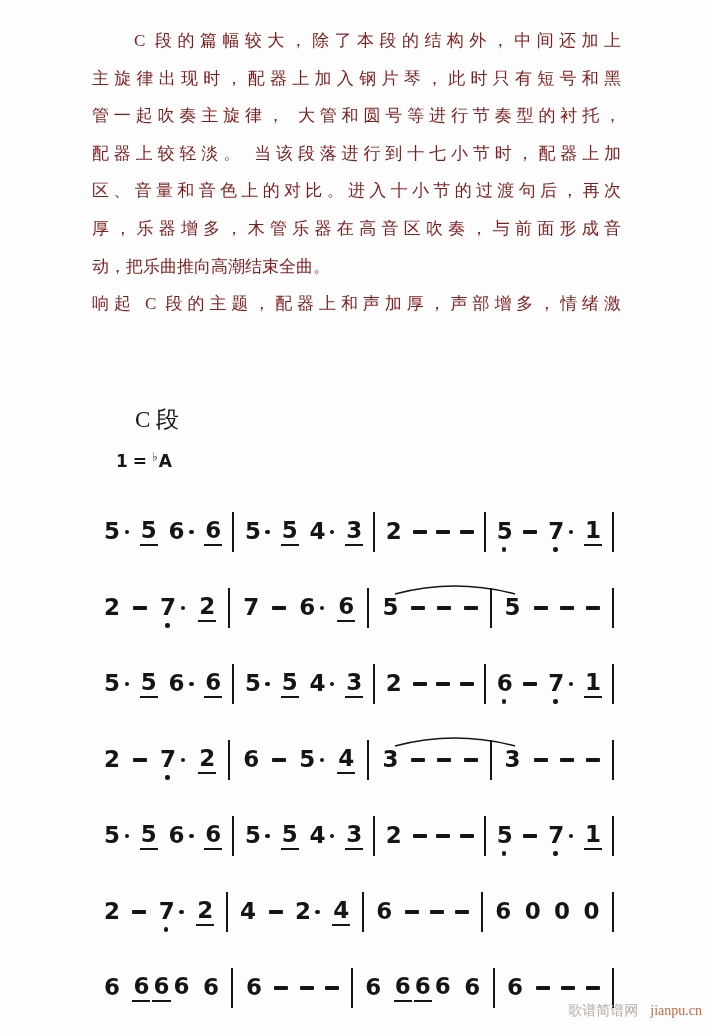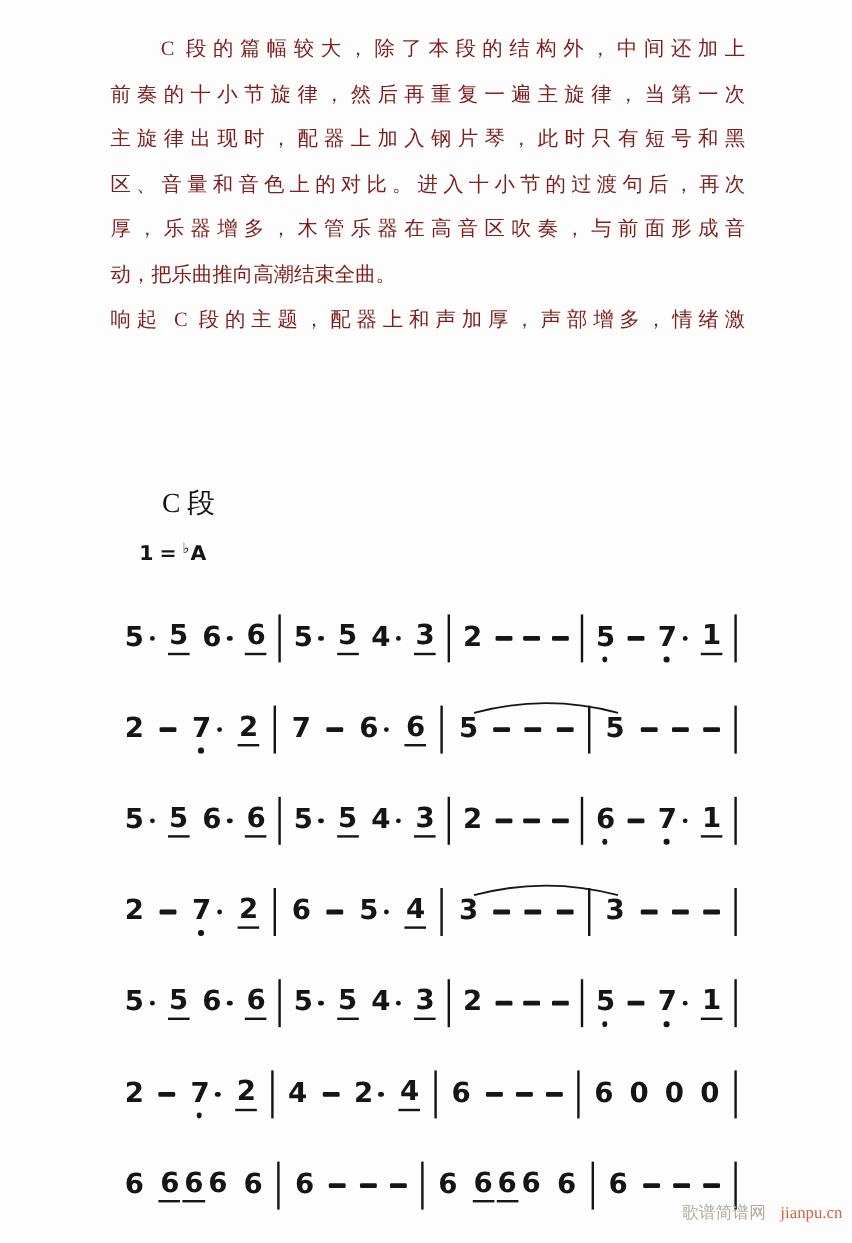--- a/index.html
+++ b/index.html
@@ -39,22 +39,23 @@
              font-family:"Liberation Serif","DejaVu Serif",serif;}
   .wm-url{margin-left:12px;text-decoration:none;}
 </style>
 </head>
 <body>
 
 <div class="page">
 
   <div class="paragraph">
     <div class="para-line first">C 段的篇幅较大，除了本段的结构外，中间还加上</div>
-    <div class="para-line">前奏的十小节旋律，然后再重复一遍主旋律，当第一次</div>
     <div class="para-line">主旋律出现时，配器上加入钢片琴，此时只有短号和黑</div>
+    <div class="para-line">管一起吹奏主旋律， 大管和圆号等进行节奏型的衬托，</div>
+    <div class="para-line">配器上较轻淡。 当该段落进行到十七小节时，配器上加</div>
     <div class="para-line">区、音量和音色上的对比。进入十小节的过渡句后，再次</div>
     <div class="para-line">厚，乐器增多，木管乐器在高音区吹奏，与前面形成音</div>
     <div class="para-line last">动，把乐曲推向高潮结束全曲。</div>
     <div class="para-line">响起 C 段的主题，配器上和声加厚，声部增多，情绪激</div>
   </div>
 
   <div class="section-heading">C 段</div>
 
   <div class="key-signature">
     <span>1</span><span class="eq">=</span><span class="flat">♭</span><span>A</span>

